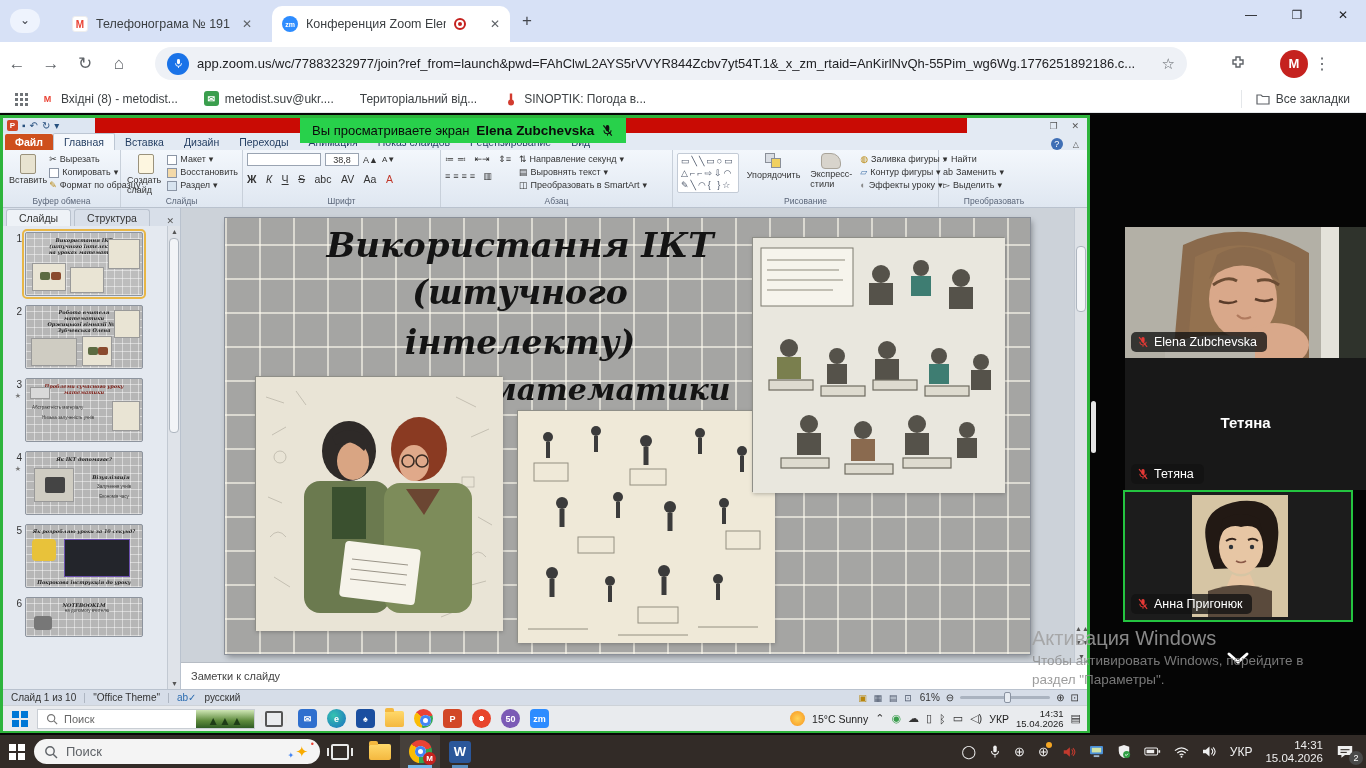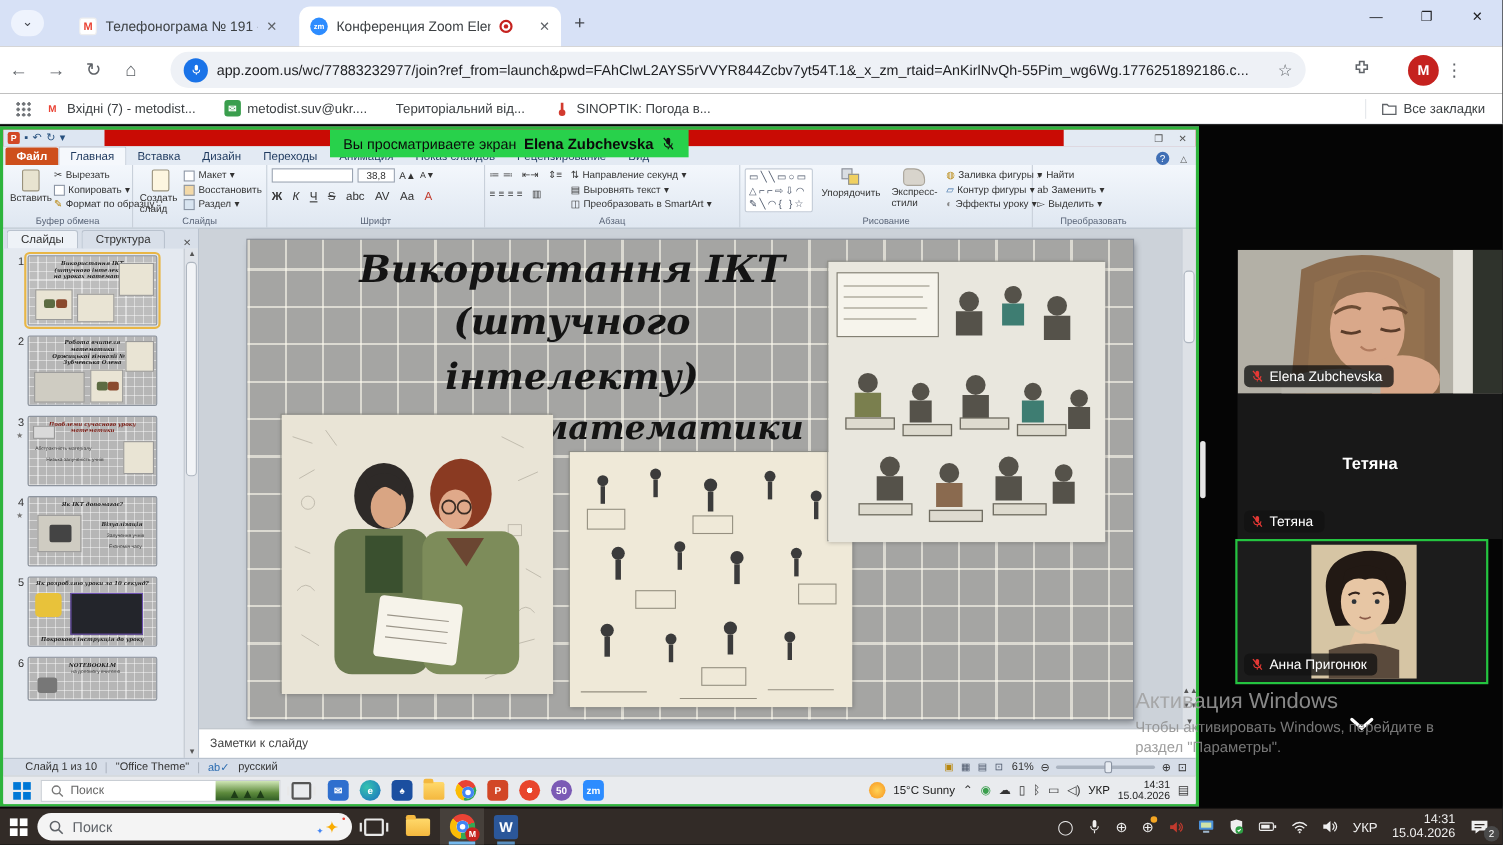--- a/index.html
+++ b/index.html
@@ -223,21 +223,21 @@
         </svg>
     </span>
     <span class="avatar" style="position:absolute;right:58px">M</span>
     <span class="dots" style="position:absolute;right:22px">⋮</span>
   </div>
 
   <div class="bookmarksbar">
     <span class="grid9"></span>
     <span class="bm">
       <span class="bm-ico" style="color:#ea4335">M</span>
-      <span>Вхідні (7) - metodist...</span>
+      <span>Вхідні (8) - metodist...</span>
     </span>
     <span class="bm">
       <span class="bm-ico" style="background:#3a9e4d;color:#fff">✉</span>
       <span>metodist.suv@ukr....</span>
     </span>
     <span class="bm">
       <span>Територіальний від...</span>
     </span>
     <span class="bm">
       <span class="bm-ico">
@@ -684,21 +684,21 @@
               <div class="varrow" style="bottom:2px">▼</div>
             </div>
           </div>
 
           <div class="notes">
             <span>Заметки к слайду</span>
           </div>
         </div>
 
         <div class="statusbar">
-          <span style="margin-left:20px">Слайд 1 из 10</span>
+          <span style="margin-left:8px">Слайд 1 из 10</span>
           <span class="sep"></span>
           <span>"Office Theme"</span>
           <span class="sep"></span>
           <span style="color:#2b6cb0">ab✓</span>
           <span style="margin-left:8px">русский</span>
           <span style="margin-left:auto" class="viewicons">
             <span style="color:#b8860b">▣</span>
             <span>▦</span>
             <span>▤</span>
             <span>⊡</span>

